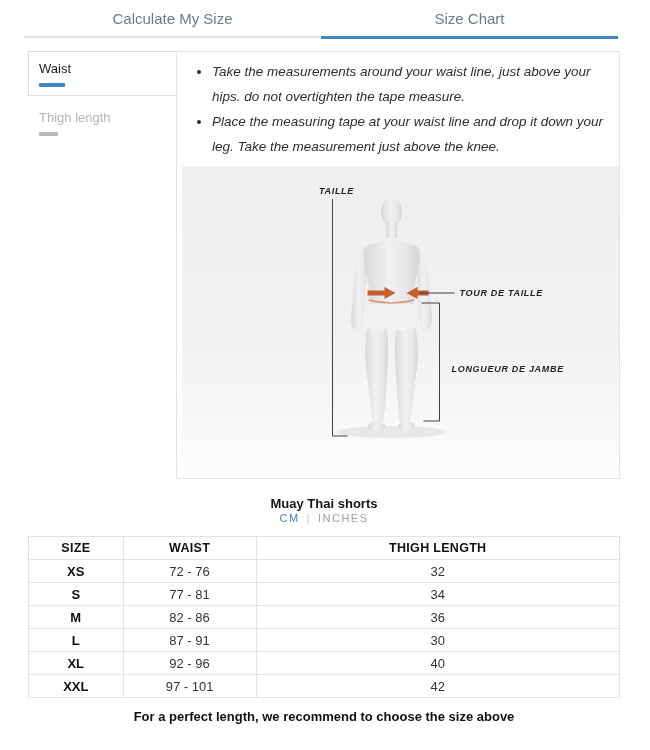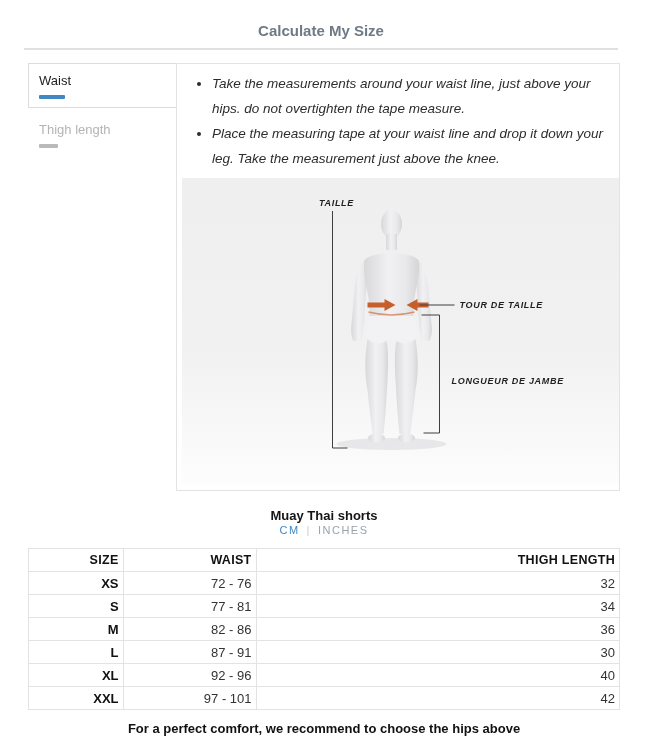--- a/index.html
+++ b/index.html
@@ -9,21 +9,21 @@
   }
   *{box-sizing:border-box;margin:0;padding:0;}
   html,body{width:650px;background:#fff;}
   body{
     height:750px;
     font-family:"Liberation Sans", sans-serif;
     color:#222;
     overflow:hidden;
   }
   
-  .tabs{display:flex;padding:22px 32px 0 24px;font-weight:bold;}
+  .tabs{display:flex;padding:10px 32px 0 24px;}
   .tab{
     flex:1;text-align:center;font-size:15px;color:var(--gray-text);
     padding-bottom:9px;border-bottom:2px solid #e0e0e0;cursor:pointer;
   }
   .tab.active{border-bottom:3px solid var(--blue);margin-bottom:-1px;}
   
   .panel{display:flex;margin:13px 30px 0 28px;align-items:stretch;}
   .sidebar{width:148px;flex-shrink:0;}
   .side-item{font-size:13px;cursor:pointer;}
   .side-item.active{
@@ -50,30 +50,31 @@
     font-size:9px;font-weight:bold;letter-spacing:0.7px;fill:#1f1f1f;
   }
   
   .lower{margin:0 30px 0 28px;text-align:center;}
   .product-name{margin-top:17px;font-size:13px;font-weight:bold;color:#151515;}
   .units{margin-top:1px;font-size:11px;letter-spacing:1.5px;color:#9aa2ab;}
   .units .cm{color:var(--blue);cursor:pointer;}
   .units .sep{color:#ccc;margin:0 7px;font-weight:normal;}
   .units .inches{cursor:pointer;}
   table{width:100%;border-collapse:collapse;margin-top:12px;font-size:13px;color:#333;}
-  th,td{border:1px solid var(--border);padding:3px 4px;height:23px;text-align:right;}
+  th,td{border:1px solid var(--border);padding:3px 4px;height:23px;text-align:center;}
   th{font-weight:bold;color:#111;font-size:12.5px;letter-spacing:.3px;}
   td.size-cell{font-weight:bold;color:#111;}
   .footnote{margin-top:11px;font-size:13px;font-weight:bold;color:#111;}
 </style>
 </head>
 <body>
 
 <div class="tabs">
   <div class="tab">Calculate My Size</div>
+  <div class="tab active">Size Chart</div>
 </div>
 
 <div class="panel">
   <aside class="sidebar">
     <div class="side-item active">
       <span>Waist</span>
       <span class="side-bar-indicator"></span>
     </div>
     <div class="side-item inactive">
       <span>Thigh length</span>
@@ -186,14 +187,14 @@
         <td>40</td>
       </tr>
       <tr>
         <td class="size-cell">XXL</td>
         <td>97 - 101</td>
         <td>42</td>
       </tr>
     </tbody>
   </table>
 
-  <div class="footnote">For a perfect comfort, we recommend to choose the hips above</div>
+  <div class="footnote">For a perfect length, we recommend to choose the size above</div>
 </div>
 
 </body></html>

